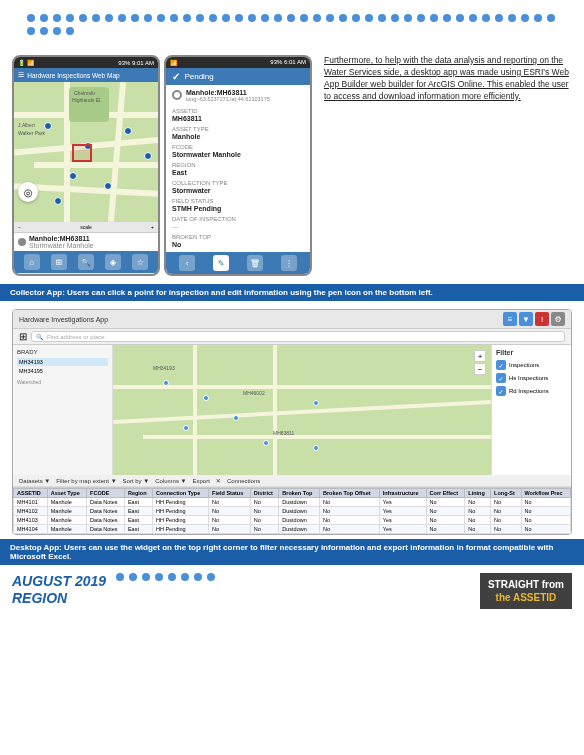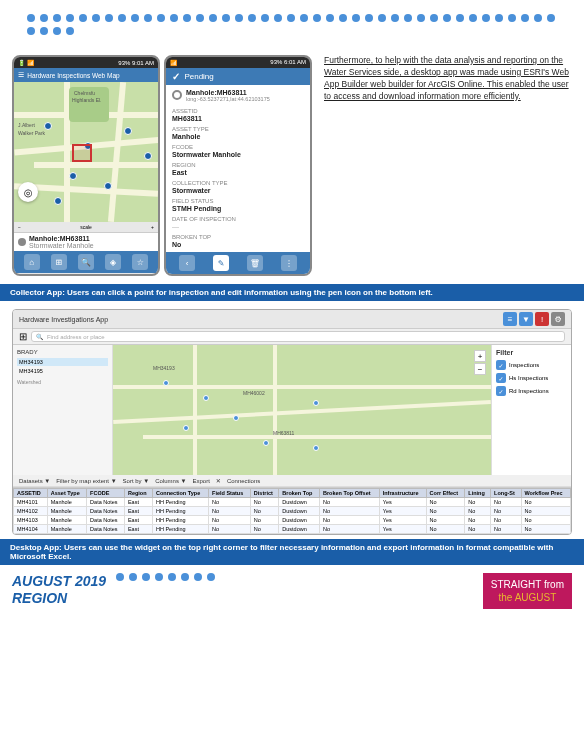--- a/index.html
+++ b/index.html
@@ -396,24 +396,24 @@
       font-weight: 900;
       font-style: italic;
       line-height: 1.2;
     }
     .footer-brand {
       display: flex;
       align-items: center;
       gap: 8px;
     }
     .straight-box {
-      background: #be185d;
+      background: #404040;
       color: white;
       font-size: 10px;
-      font-weight: normal;
+      font-weight: bold;
       padding: 5px 8px;
       line-height: 1.3;
       text-align: center;
     }
     .straight-source {
       color: #e8b830;
     }
     .halifax-water-logo {
       display: flex;
       align-items: center;
@@ -871,19 +871,19 @@
       <span class="dot" style="background:#4a90d9;"></span>
       <span class="dot" style="background:#4a90d9;"></span>
       <span class="dot" style="background:#4a90d9;"></span>
       <span class="dot" style="background:#4a90d9;"></span>
     </div>
 
     <div class="footer-brand">
 
       <div class="straight-box">
         <div>STRAIGHT from</div>
-        <div class="straight-source">the AUGUST</div>
+        <div class="straight-source">the ASSETID</div>
       </div>
 
     </div>
   </div>
 
 </div>
 
 </body></html>

